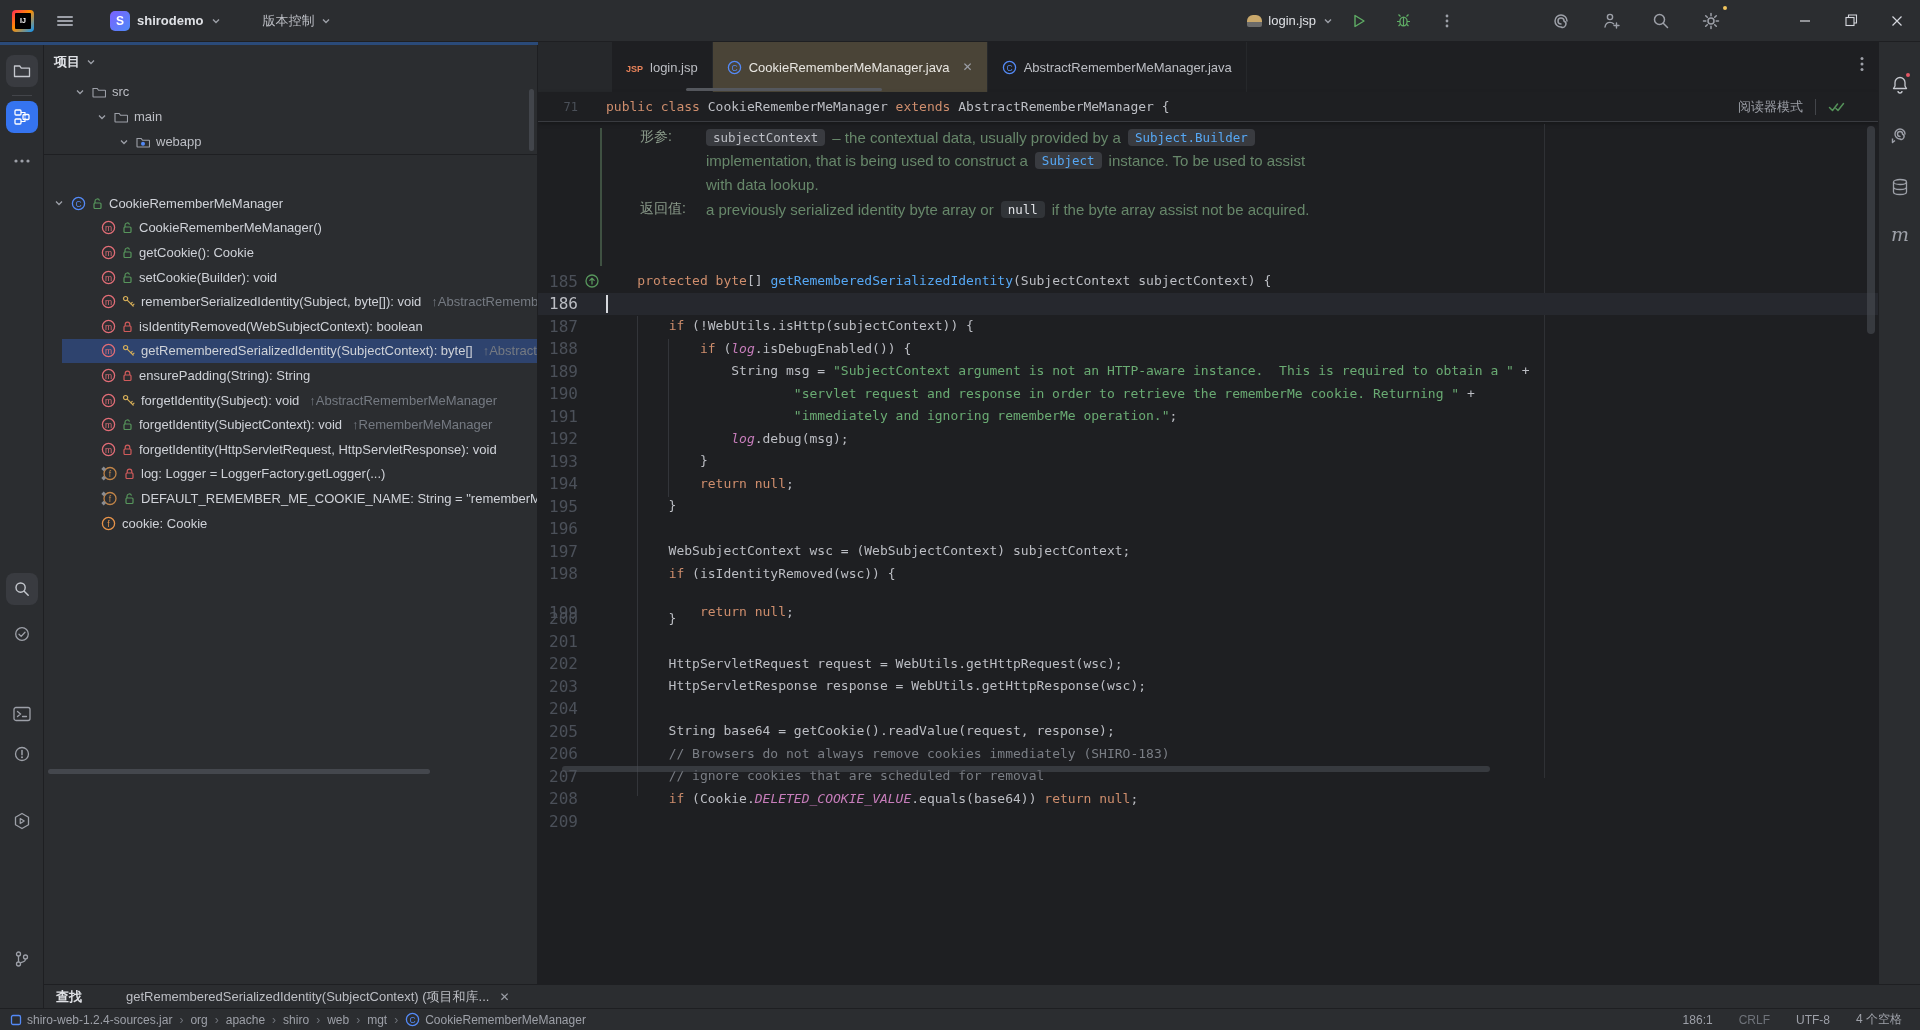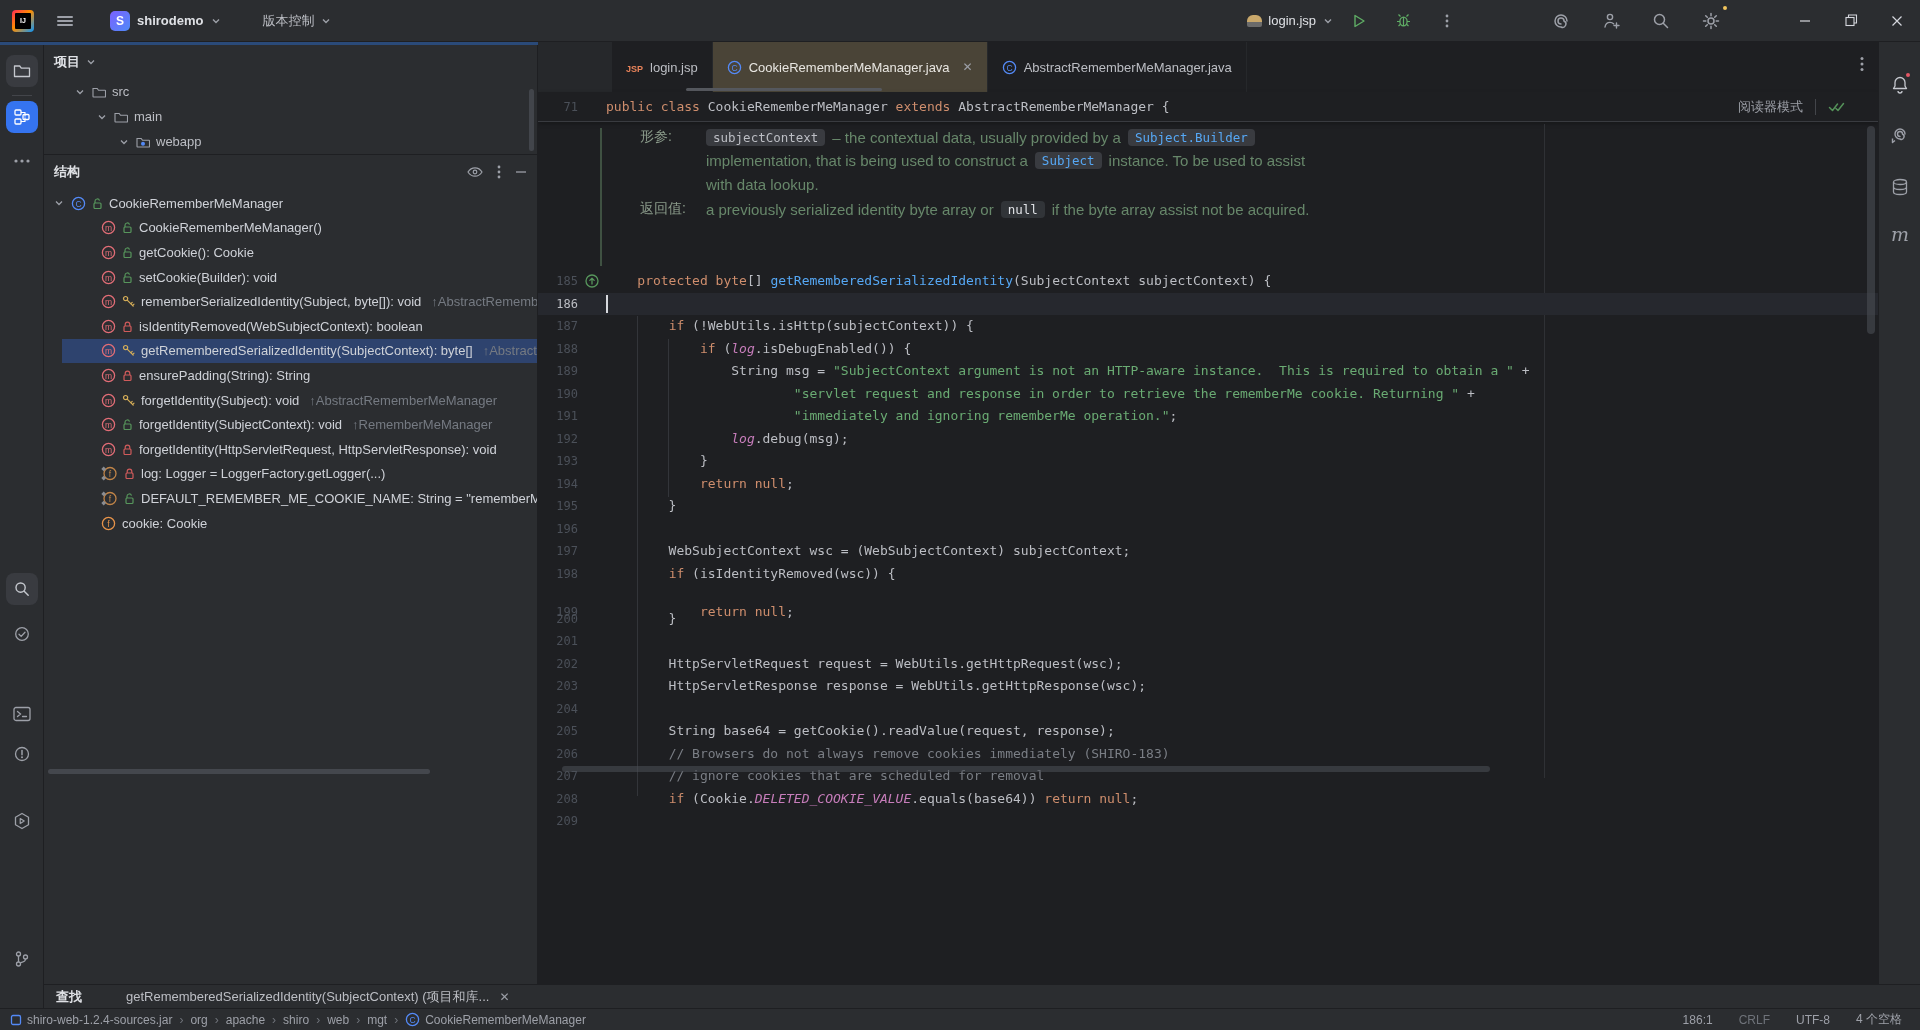--- a/index.html
+++ b/index.html
@@ -92,21 +92,21 @@
   .doc-label{color:#8a9a8a;width:59px;flex:0 0 auto;font-size:14px;}
   .doc-label.empty{visibility:hidden;}
   .chip{background:#393b40;border-radius:4px;padding:1px 7px;font-family:"DejaVu Sans Mono",monospace;font-size:12.5px;color:#bcbec4;}
   .chip.blue{color:#56a8f5;}
   .chip.dark{background:#313438;color:#dfe1e5;}
 
   
   #code{position:absolute;left:0;top:228px;width:100%;}
   .cl{position:absolute;left:0;width:100%;height:22.5px;display:flex;align-items:center;}
   .cl.cur{background:#26282e;}
-  .cl .ln{width:40px;text-align:right;color:#4b5059;font-family:"DejaVu Sans Mono",monospace;font-size:12px;flex:0 0 auto;}
+  .cl .ln{width:40px;text-align:right;color:#4b5059;font-family:"DejaVu Sans Mono",monospace;font-size:16px;flex:0 0 auto;}
   .cl.cur .ln{color:#bcbec4;}
   .cl .gico{width:16px;height:16px;margin-left:6px;flex:0 0 auto;}
   .cl .ct{font-family:"DejaVu Sans Mono",monospace;font-size:13px;white-space:pre;position:absolute;left:68px;top:3px;}
   .kw{color:#cf8e6d;}
   .str{color:#6aab73;}
   .cmt{color:#7a7e85;}
   .mdecl{color:#56a8f5;}
   .it{}
   .field,.fieldc{color:#c77dbb;font-style:italic;}
   .caret{position:absolute;left:68px;top:2px;width:1.5px;height:18px;background:#d6d8dd;}
@@ -370,39 +370,20 @@
             <circle cx="7" cy="7.8" r="2" fill="#548af7"></circle>
           </svg>
         </span>
         <span>webapp</span>
       </div>
     </div>
   <span class="pp-scroll"></span>
 </div>
 
 <div id="structure-panel" class="abs">
-  <div class="panel-header">
-    <span class="ph-title">
-        <span>结构</span>
-      </span>
-    <span class="ph-actions">
-      <svg width="16" height="12" viewBox="0 0 16 12">
-          <path d="M1 6s2.6-4.2 7-4.2S15 6 15 6s-2.6 4.2-7 4.2S1 6 1 6z" stroke="#9da0a8" stroke-width="1.2" fill="none"></path>
-          <circle cx="8" cy="6" r="1.8" stroke="#9da0a8" stroke-width="1.2" fill="none"></circle>
-        </svg>
-      <svg width="4" height="14" viewBox="0 0 4 14">
-          <circle cx="2" cy="2" r="1.4" fill="#9da0a8"></circle>
-          <circle cx="2" cy="7" r="1.4" fill="#9da0a8"></circle>
-          <circle cx="2" cy="12" r="1.4" fill="#9da0a8"></circle>
-        </svg>
-      <svg width="12" height="12" viewBox="0 0 12 12">
-          <path d="M1 6h10" stroke="#9da0a8" stroke-width="1.3"></path>
-        </svg>
-    </span>
-  </div>
   <div id="structure-list">
       <div class="srow" style="padding-left: 9px;">
         <span class="glyph">
           <svg width="12" height="12" viewBox="0 0 12 12">
             <path d="M3 4.5l3 3 3-3" stroke="#9da0a8" stroke-width="1.3" fill="none"></path>
           </svg>
         </span>
         <span class="glyph">
           <svg width="15" height="15" viewBox="0 0 15 15">
             <circle cx="7.5" cy="7.5" r="6.1" stroke="#548af7" stroke-width="1.3" fill="none"></circle>

